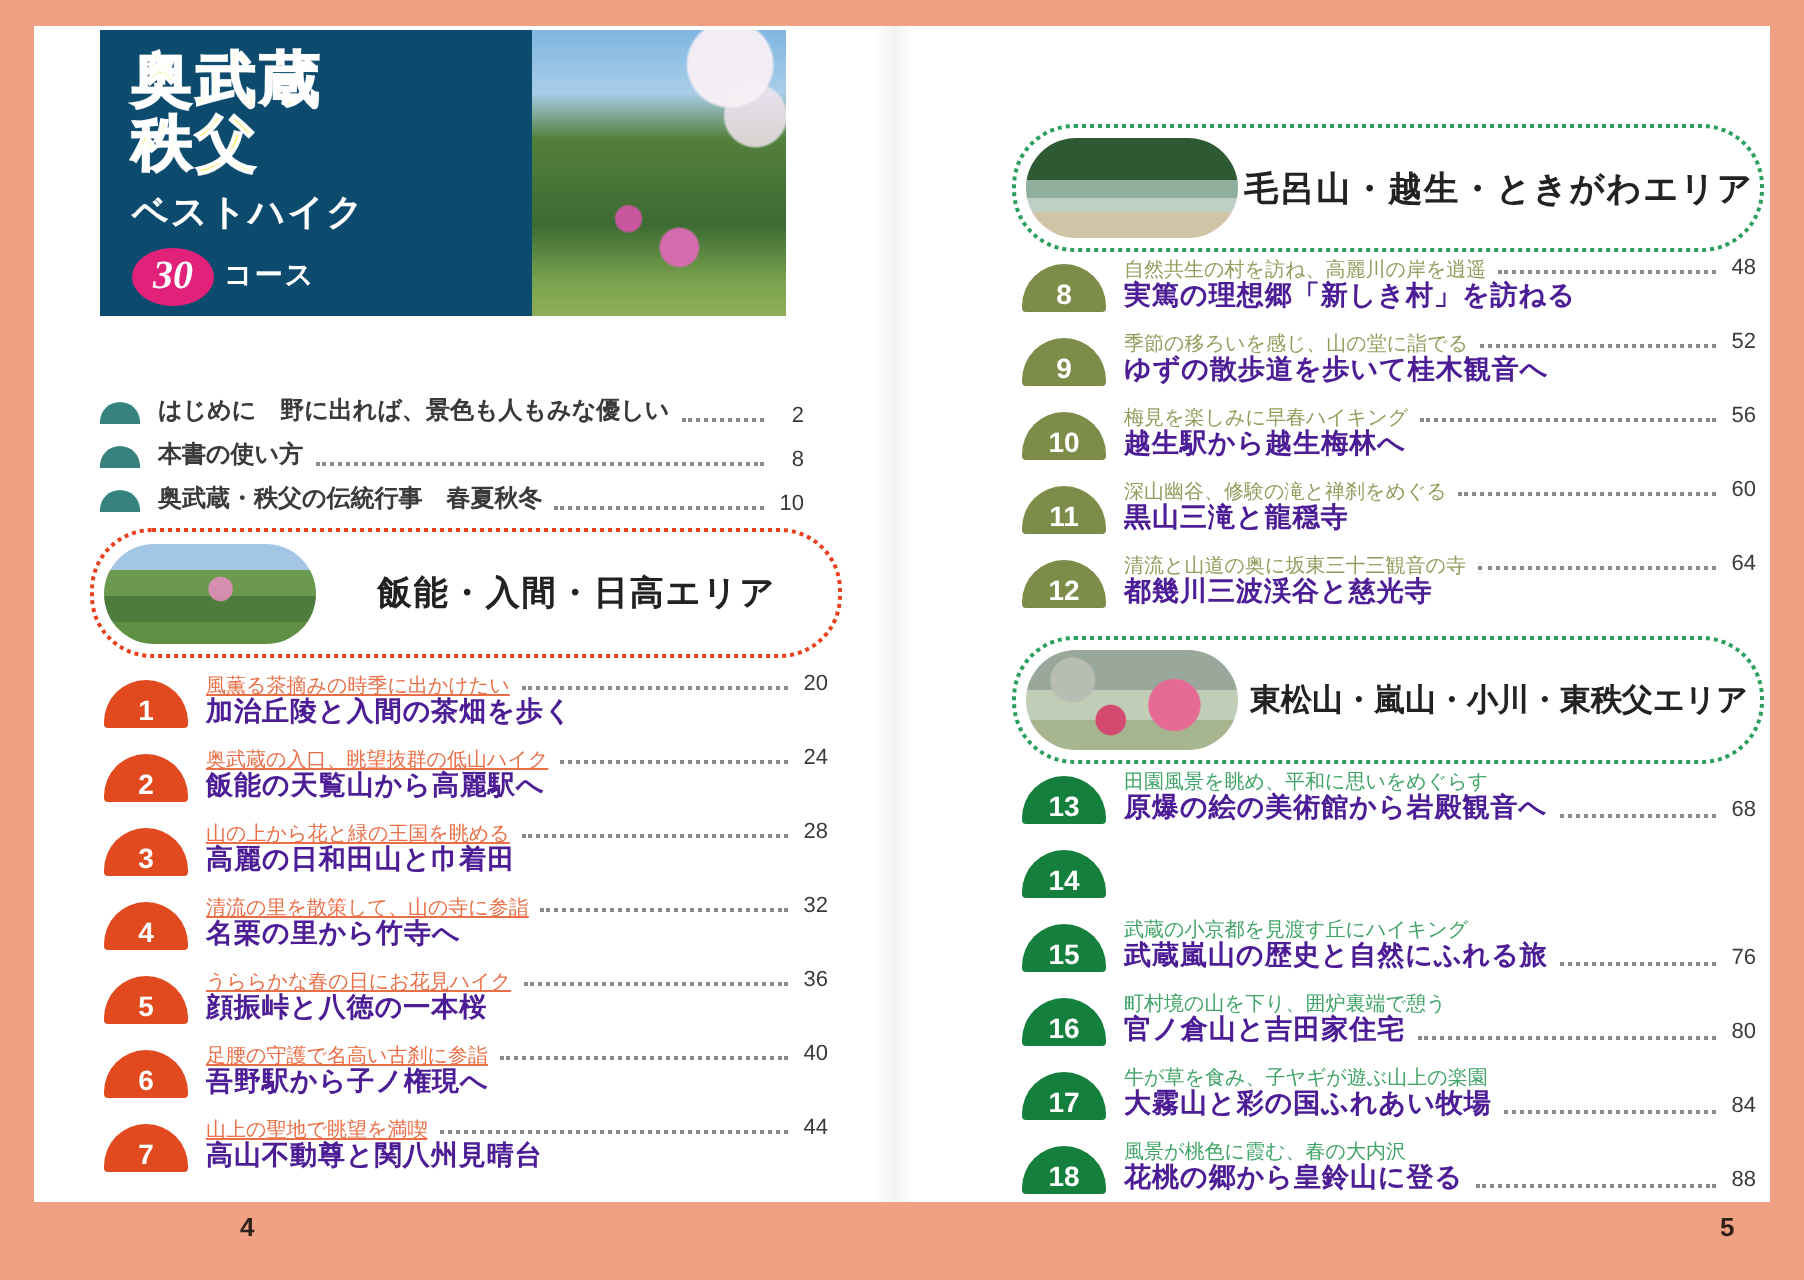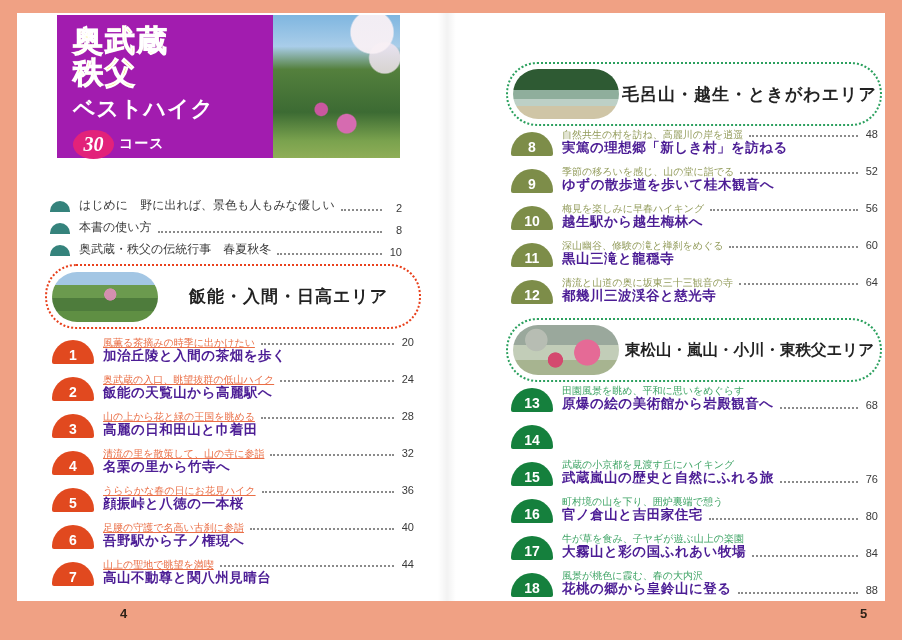--- a/index.html
+++ b/index.html
@@ -7,44 +7,44 @@
     width:902px;height:640px;position:relative;overflow:hidden;
     background:#f0a184;
     font-family:"Liberation Sans","DejaVu Sans",sans-serif;
     -webkit-font-smoothing:antialiased;
   }
   .spread{position:absolute;left:17px;top:13px;width:868px;height:588px;background:#ffffff;}
   .gutter{position:absolute;left:438px;top:13px;width:18px;height:588px;
     background:linear-gradient(90deg,rgba(0,0,0,0) 0%,rgba(0,0,0,0.05) 50%,rgba(0,0,0,0) 100%);}
 
   
-  .title-block{position:absolute;left:50px;top:15px;width:343px;height:143px;background:#a21caf;margin-left:7px;}
+  .title-block{position:absolute;left:50px;top:15px;width:343px;height:143px;background:#0c4a6e;}
   .tb-text{position:absolute;left:16px;top:10px;}
   .tb-title{font-size:30px;font-weight:bold;color:#f2e818;line-height:1.06;letter-spacing:2px;
     -webkit-text-stroke:1px #ffffff;text-shadow:0 0 1px #fff;}
-  .tb-sub{font-size:22px;color:#ffffff;font-weight:bold;margin-top:5px;letter-spacing:1px;}
+  .tb-sub{font-size:18px;color:#ffffff;font-weight:bold;margin-top:5px;letter-spacing:1px;}
   .tb-badge-row{margin-top:6px;display:flex;align-items:center;}
   .count-oval{width:41px;height:29px;background:#e2227a;border-radius:50%;color:#ffffff;
     display:flex;align-items:center;justify-content:center;
     font-family:"Liberation Serif","DejaVu Serif",serif;font-style:italic;font-weight:bold;font-size:20px;}
   .count-suffix{color:#ffffff;font-weight:bold;font-size:14px;margin-left:5px;letter-spacing:1px;}
   .tb-photo{position:absolute;right:0;top:0;width:127px;height:143px;
     background:
       radial-gradient(circle at 78% 12%, rgba(248,240,245,.95) 0 13%, rgba(248,240,245,0) 14%),
       radial-gradient(circle at 88% 30%, rgba(240,228,238,.85) 0 10%, rgba(240,228,238,0) 11%),
       radial-gradient(circle at 58% 76%, #d66bb0 0 7%, rgba(214,107,176,0) 8%),
       radial-gradient(circle at 38% 66%, #c9579f 0 5%, rgba(201,87,159,0) 6%),
       linear-gradient(180deg,#7fb6e0 0%,#a9cde9 22%,#54803d 38%,#3c6b33 68%,#7aa24e 88%,#8fae57 100%);}
 
   
   .intro{position:absolute;left:50px;top:194px;width:352px;}
   .intro-row{display:flex;align-items:flex-end;height:22px;}
   .intro-bullet{width:20px;height:11px;background:#35837c;border-radius:10px 10px 0 0;
     margin:0 9px 4px 0;flex:0 0 auto;}
-  .intro-label{font-size:12px;color:#3a3a3a;font-weight:normal;white-space:nowrap;margin-bottom:2px;margin-top:12px;}
+  .intro-label{font-size:12px;color:#3a3a3a;font-weight:bold;white-space:nowrap;margin-bottom:2px;margin-top:12px;}
   .dots{flex:1;border-bottom:2px dotted #8a8a8a;margin:0 4px 5px 6px;min-width:12px;}
   .pgnum{font-size:11px;color:#3a3a3a;margin-bottom:2px;min-width:16px;text-align:right;}
 
   
   .area-hdr{position:absolute;background:#fff;display:flex;align-items:center;border-radius:31px;}
   .hdr1{left:45px;top:264px;width:372px;height:61px;border:2px dotted #e8401c;}
   .hdr2{left:506px;top:62px;width:372px;height:60px;border:2px dotted #2ba05e;}
   .hdr3{left:506px;top:318px;width:372px;height:60px;border:2px dotted #2ba05e;}
   .hdr-photo{width:106px;height:50px;border-radius:25px;margin-left:5px;flex:0 0 auto;}
   .ph-hills{background:

